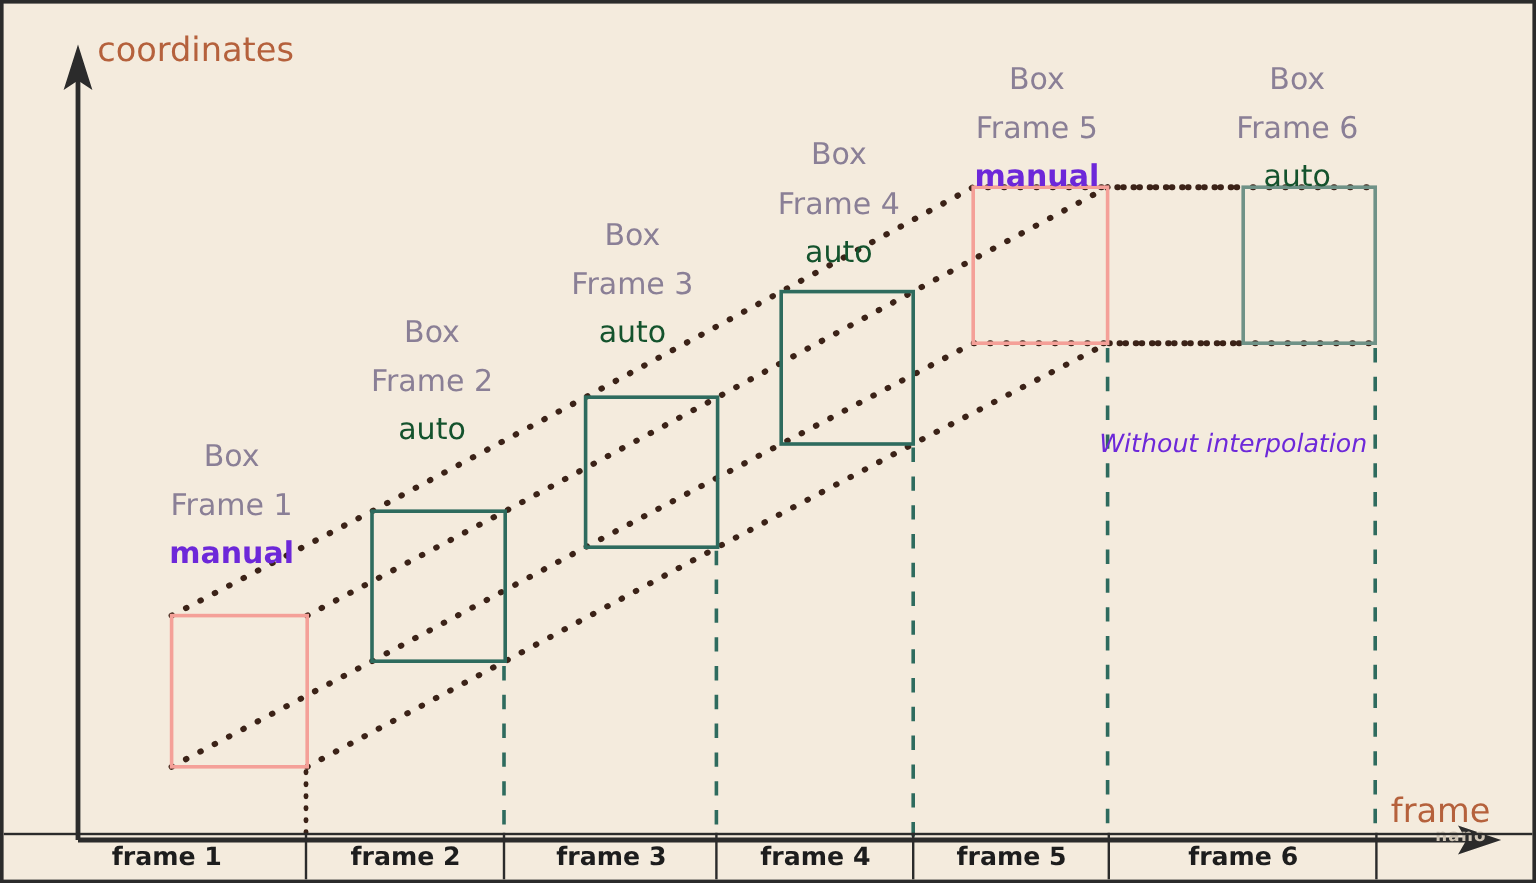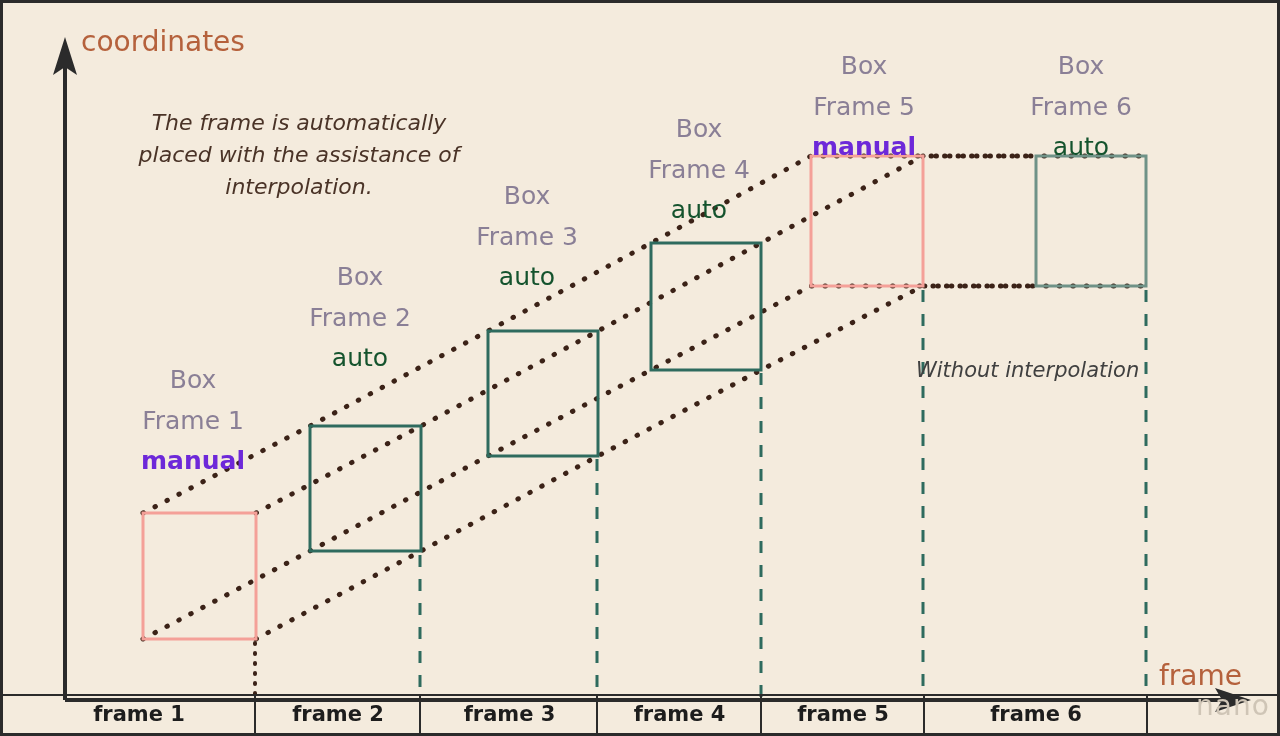--- a/index.html
+++ b/index.html
@@ -39,21 +39,21 @@
     font-size: 22px;
     color: #4a3327;
     text-align: center;
     line-height: 1.45;
     width: 340px;
   }
   .without-text {
     position: absolute;
     font-style: italic;
     font-size: 21px;
-    color: #404040;
+    color: #6d28d9;
     white-space: nowrap;
   }
   .boxlabel {
     position: absolute;
     text-align: center;
     font-size: 25px;
     line-height: 1.62;
     width: 170px;
   }
   .boxlabel .bx,
@@ -97,24 +97,25 @@
   .strip-top-rule {
     position: absolute;
     left: 0;
     top: 0;
     width: 1280px;
     height: 2px;
     background: #2b2b2b;
   }
   .watermark {
     position: absolute;
-    font-size: 28px;
+    font-size: 14px;
     color: #cfc5b6;
     letter-spacing: 1px;
     white-space: nowrap;
+    font-weight: bold;
   }
 </style>
 </head>
 <body>
 
 <div id="stage">
 
   <svg id="diagram-svg" viewBox="0 0 1280 736" xmlns="http://www.w3.org/2000/svg">
 
     <g>
@@ -149,21 +150,20 @@
       <path d="M1248,697 L1212,709 L1219,697 L1212,685 Z" fill="#2b2b2b"></path>
     </g>
 
   </svg>
 
   <div class="watermark" style="left:1193px; top:686px;">nano</div>
 
   <div class="lbl axis-label" style="left:78px; top:22px;">coordinates</div>
   <div class="lbl axis-label" style="left:1156px; top:656px;">frame</div>
 
-  <div class="note-text" style="left:126px; top:104px;">The frame is automatically placed with the assistance of interpolation.</div>
   <div class="without-text" style="left:913px; top:355px;">Without interpolation</div>
 
   <div class="boxlabel" style="left:105px; top:357px;">
     <span class="bx">Box</span>
     <span class="fr">Frame 1</span>
     <span class="mode manual">manual</span>
   </div>
 
   <div class="boxlabel" style="left:272px; top:254px;">
     <span class="bx">Box</span>

